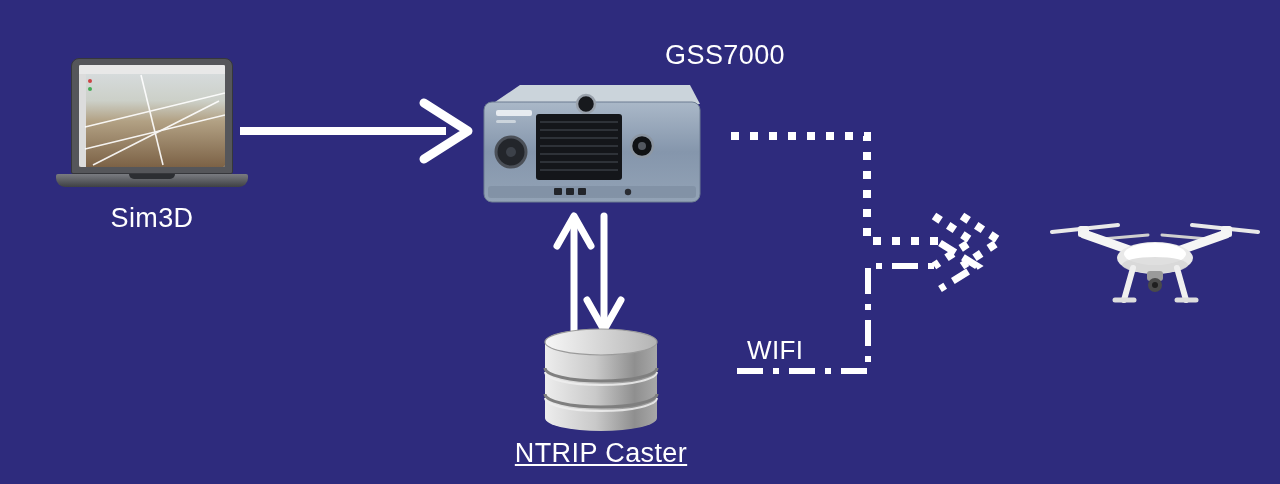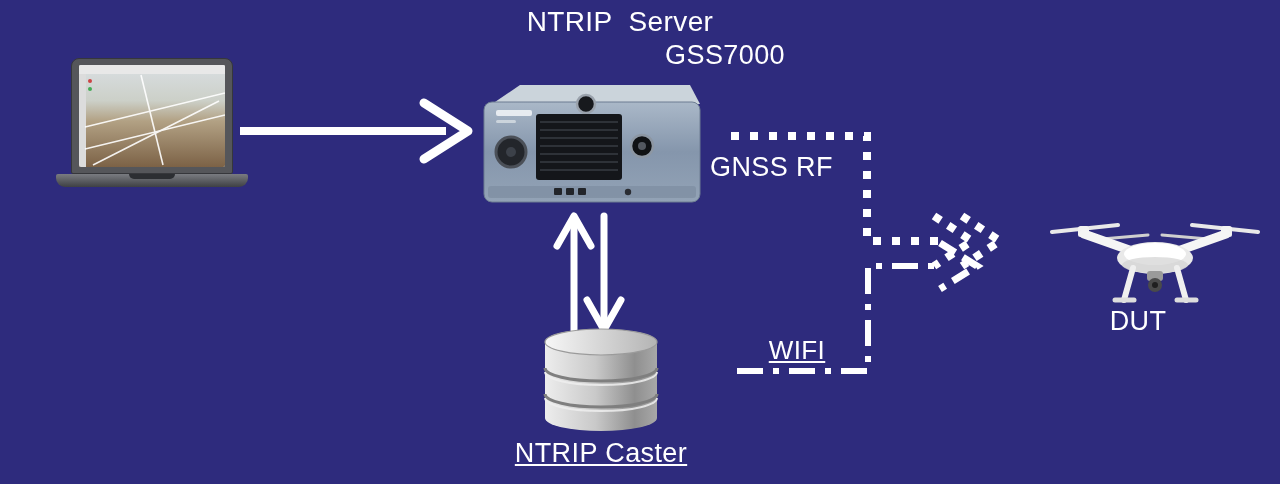--- a/index.html
+++ b/index.html
@@ -92,22 +92,22 @@
             <line x1="14" y1="100" x2="140" y2="36"></line>
             <line x1="62" y1="10" x2="84" y2="100"></line>
           </g>
           <circle cx="11" cy="16" r="2" fill="#cc4444"></circle>
           <circle cx="11" cy="24" r="2" fill="#44aa55"></circle>
         </svg>
       </div>
     </div>
     <div class="laptop-base"></div>
   </div>
-
-  <div class="label lbl-28" style="left:455px; top:6px; width:330px;">NTRIP  Server</div>
+  <div class="label lbl-27" style="left:56px; top:203px; width:192px;">Sim3D</div>
+
   <div class="label lbl-27" style="left:455px; top:40px; width:330px;text-align:right;">GSS7000</div>
 
   <div class="node" style="left:478px; top:80px;">
     <svg width="230" height="128" viewBox="0 0 230 128">
       <defs>
         <linearGradient id="srvFront" x1="0" y1="0" x2="0" y2="1">
           <stop offset="0" stop-color="#aab8c8"></stop>
           <stop offset="0.5" stop-color="#8596ac"></stop>
           <stop offset="1" stop-color="#93a3b6"></stop>
         </linearGradient>
@@ -164,22 +164,21 @@
       <path d="M5 16 L5 92 A56 13 0 0 0 117 92 L117 16" fill="url(#dbBody)"></path>
       <path d="M5 42 A56 13 0 0 0 117 42" fill="none" stroke="#7f7f7f" stroke-width="3"></path>
       <path d="M5 46 A56 13 0 0 0 117 46" fill="none" stroke="#efefef" stroke-width="2" opacity="0.85"></path>
       <path d="M5 68 A56 13 0 0 0 117 68" fill="none" stroke="#7f7f7f" stroke-width="3"></path>
       <path d="M5 72 A56 13 0 0 0 117 72" fill="none" stroke="#efefef" stroke-width="2" opacity="0.85"></path>
       <ellipse cx="61" cy="16" rx="56" ry="13" fill="url(#dbTop)" stroke="#9b9b9b" stroke-width="1.2"></ellipse>
     </svg>
   </div>
   <div class="label lbl-27" style="left:451px; top:438px; width:300px;text-decoration:underline;">NTRIP Caster</div>
 
-  <div class="label lbl-27" style="left:710px; top:152px; width:150px; text-align:left;">GNSS RF</div>
-  <div class="label lbl-26" style="left:747px; top:336px; width:100px; text-align:center;text-decoration:underline;">WIFI</div>
+  <div class="label lbl-26" style="left:747px; top:336px; width:100px; text-align:left;">WIFI</div>
 
   <div class="node" style="left:1050px; top:210px;">
     <svg width="210" height="100" viewBox="0 0 210 100">
 
       <g stroke="#e9e9e9" stroke-width="4" stroke-linecap="round">
         <line x1="2" y1="22" x2="68" y2="15"></line>
         <line x1="142" y1="15" x2="208" y2="22"></line>
       </g>
       <g stroke="#cfcfcf" stroke-width="3" stroke-linecap="round">
         <line x1="52" y1="29" x2="98" y2="25"></line>
@@ -198,15 +197,14 @@
       <path d="M83 58 L74 90" stroke="#efefef" stroke-width="6" stroke-linecap="round"></path>
       <path d="M127 58 L136 90" stroke="#efefef" stroke-width="6" stroke-linecap="round"></path>
       <path d="M65 90 H84" stroke="#dddddd" stroke-width="5" stroke-linecap="round"></path>
       <path d="M127 90 H146" stroke="#dddddd" stroke-width="5" stroke-linecap="round"></path>
 
       <rect x="97" y="61" width="16" height="10" rx="3" fill="#9a9a9a"></rect>
       <circle cx="105" cy="75" r="7" fill="#4a4a4a"></circle>
       <circle cx="105" cy="75" r="3" fill="#1f1f1f"></circle>
     </svg>
   </div>
-  <div class="label lbl-27" style="left:1058px; top:306px; width:160px;">DUT</div>
 
 </div>
 
 </body></html>

